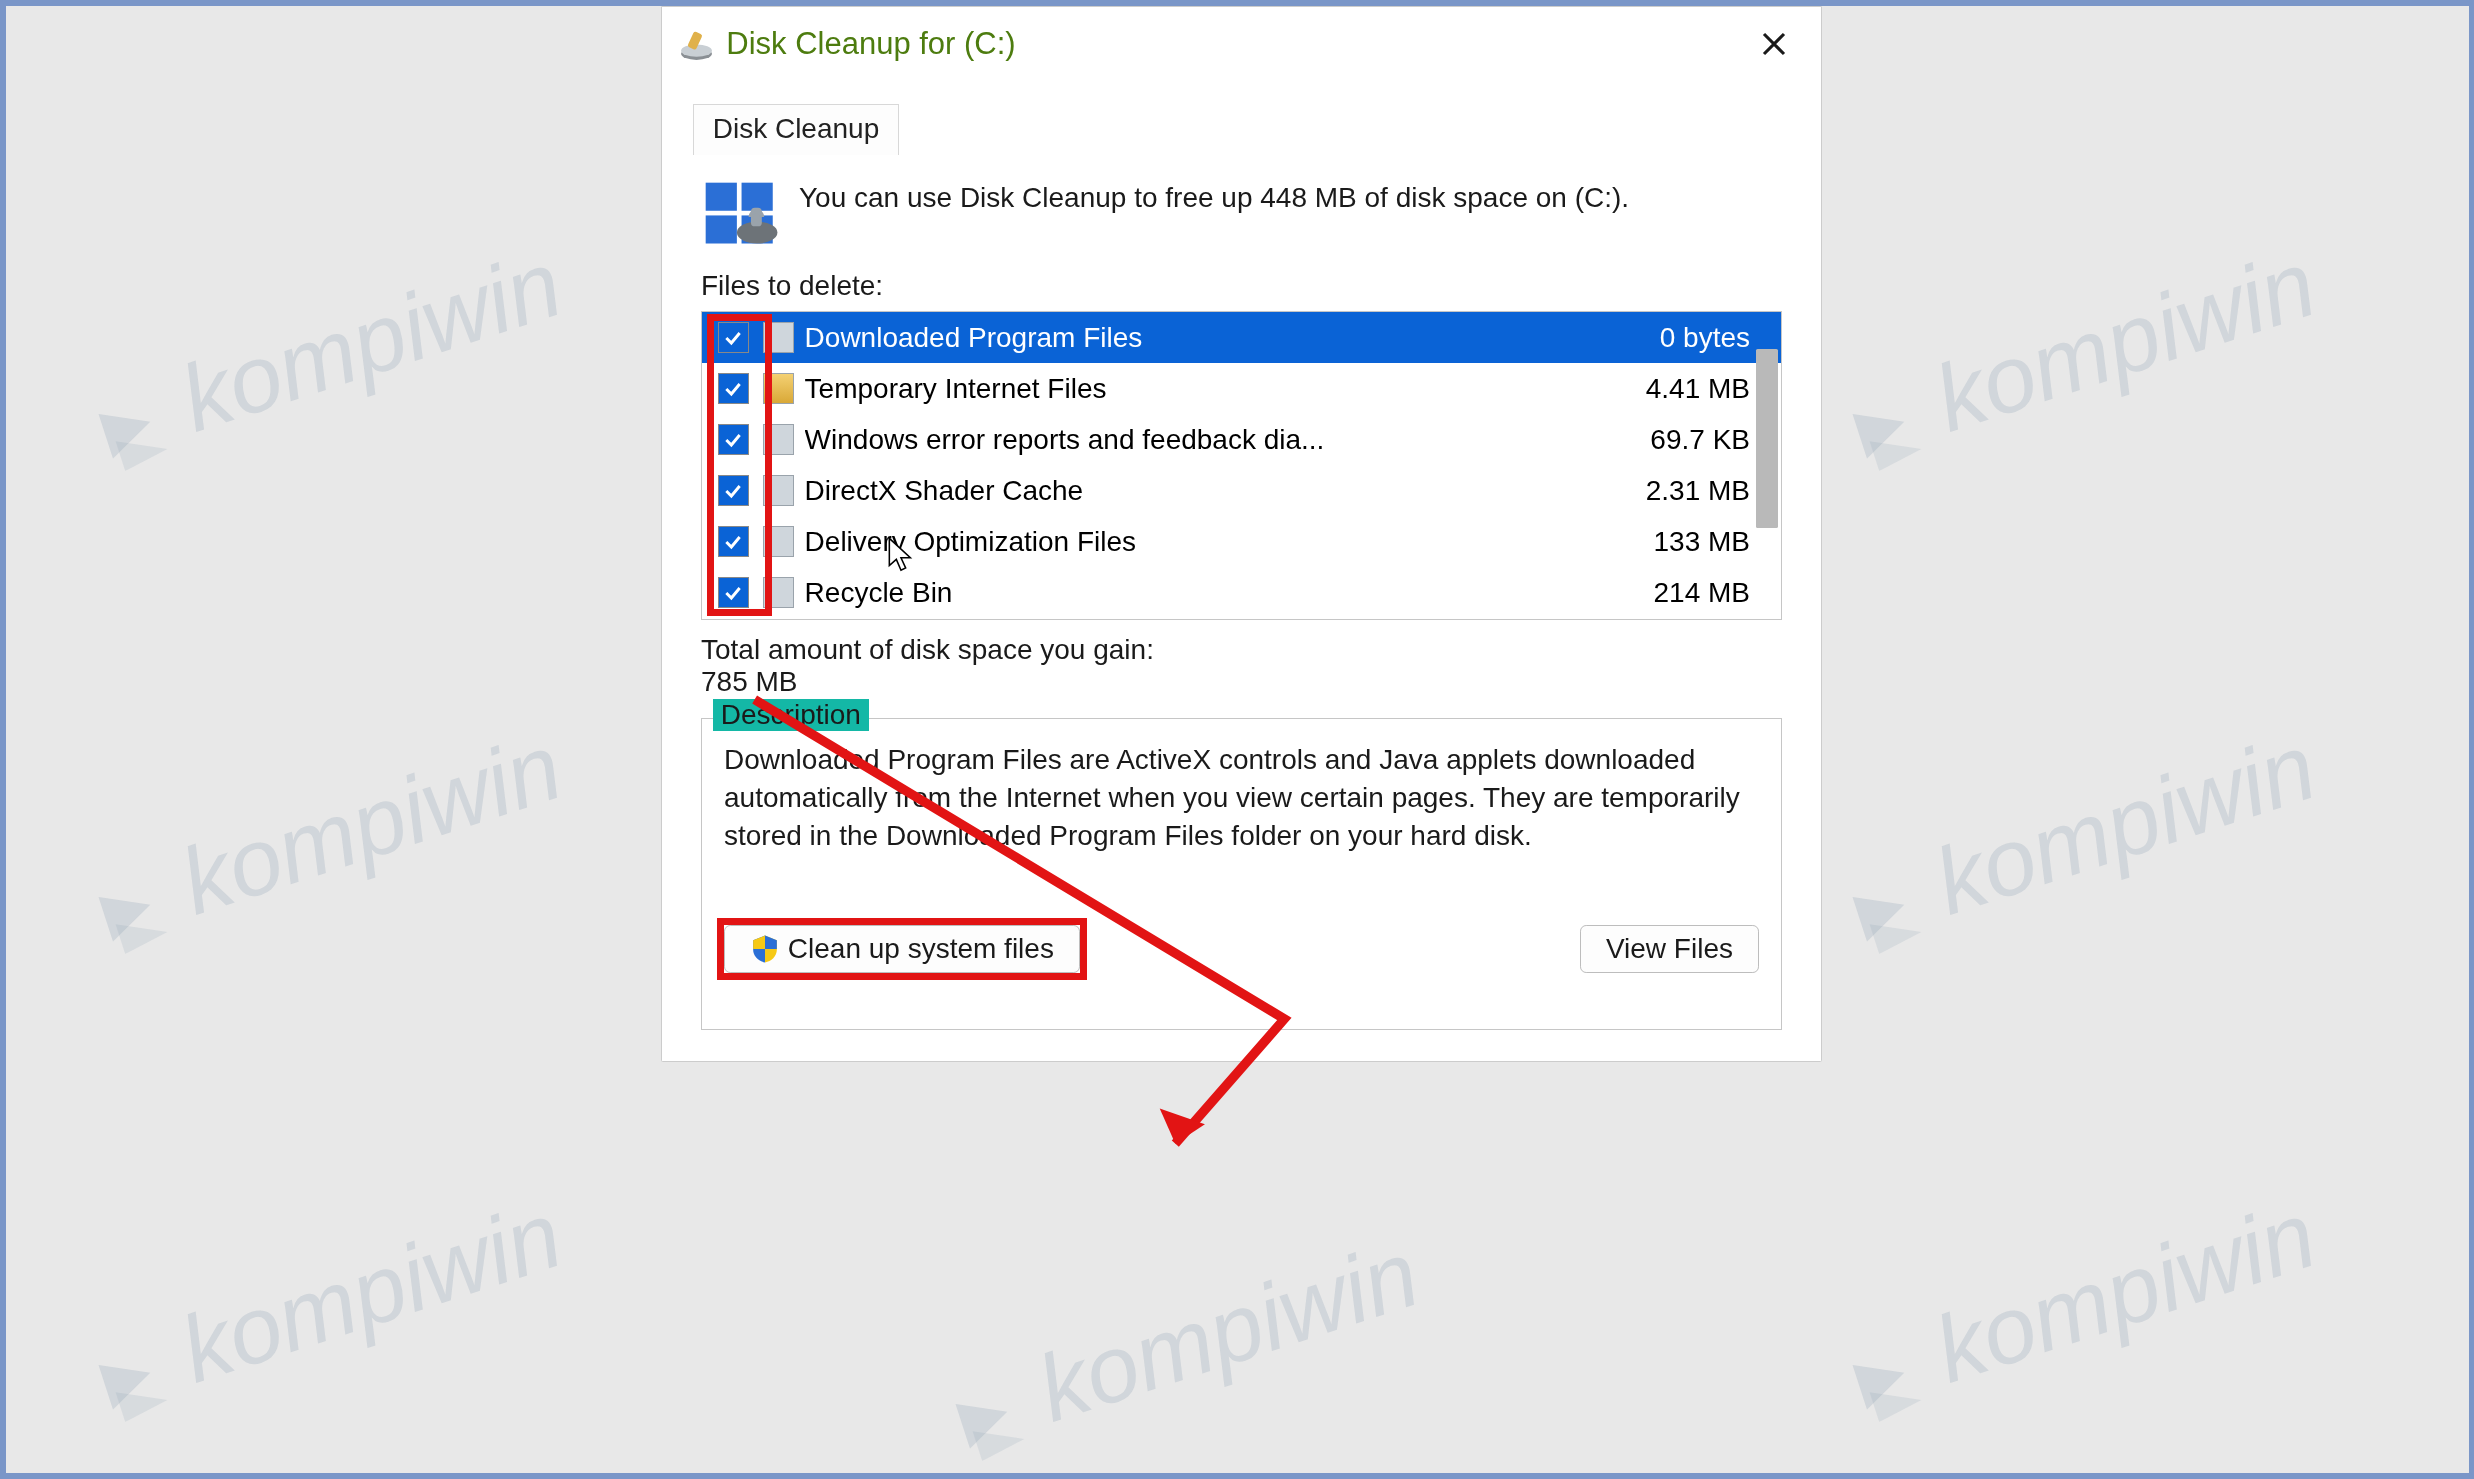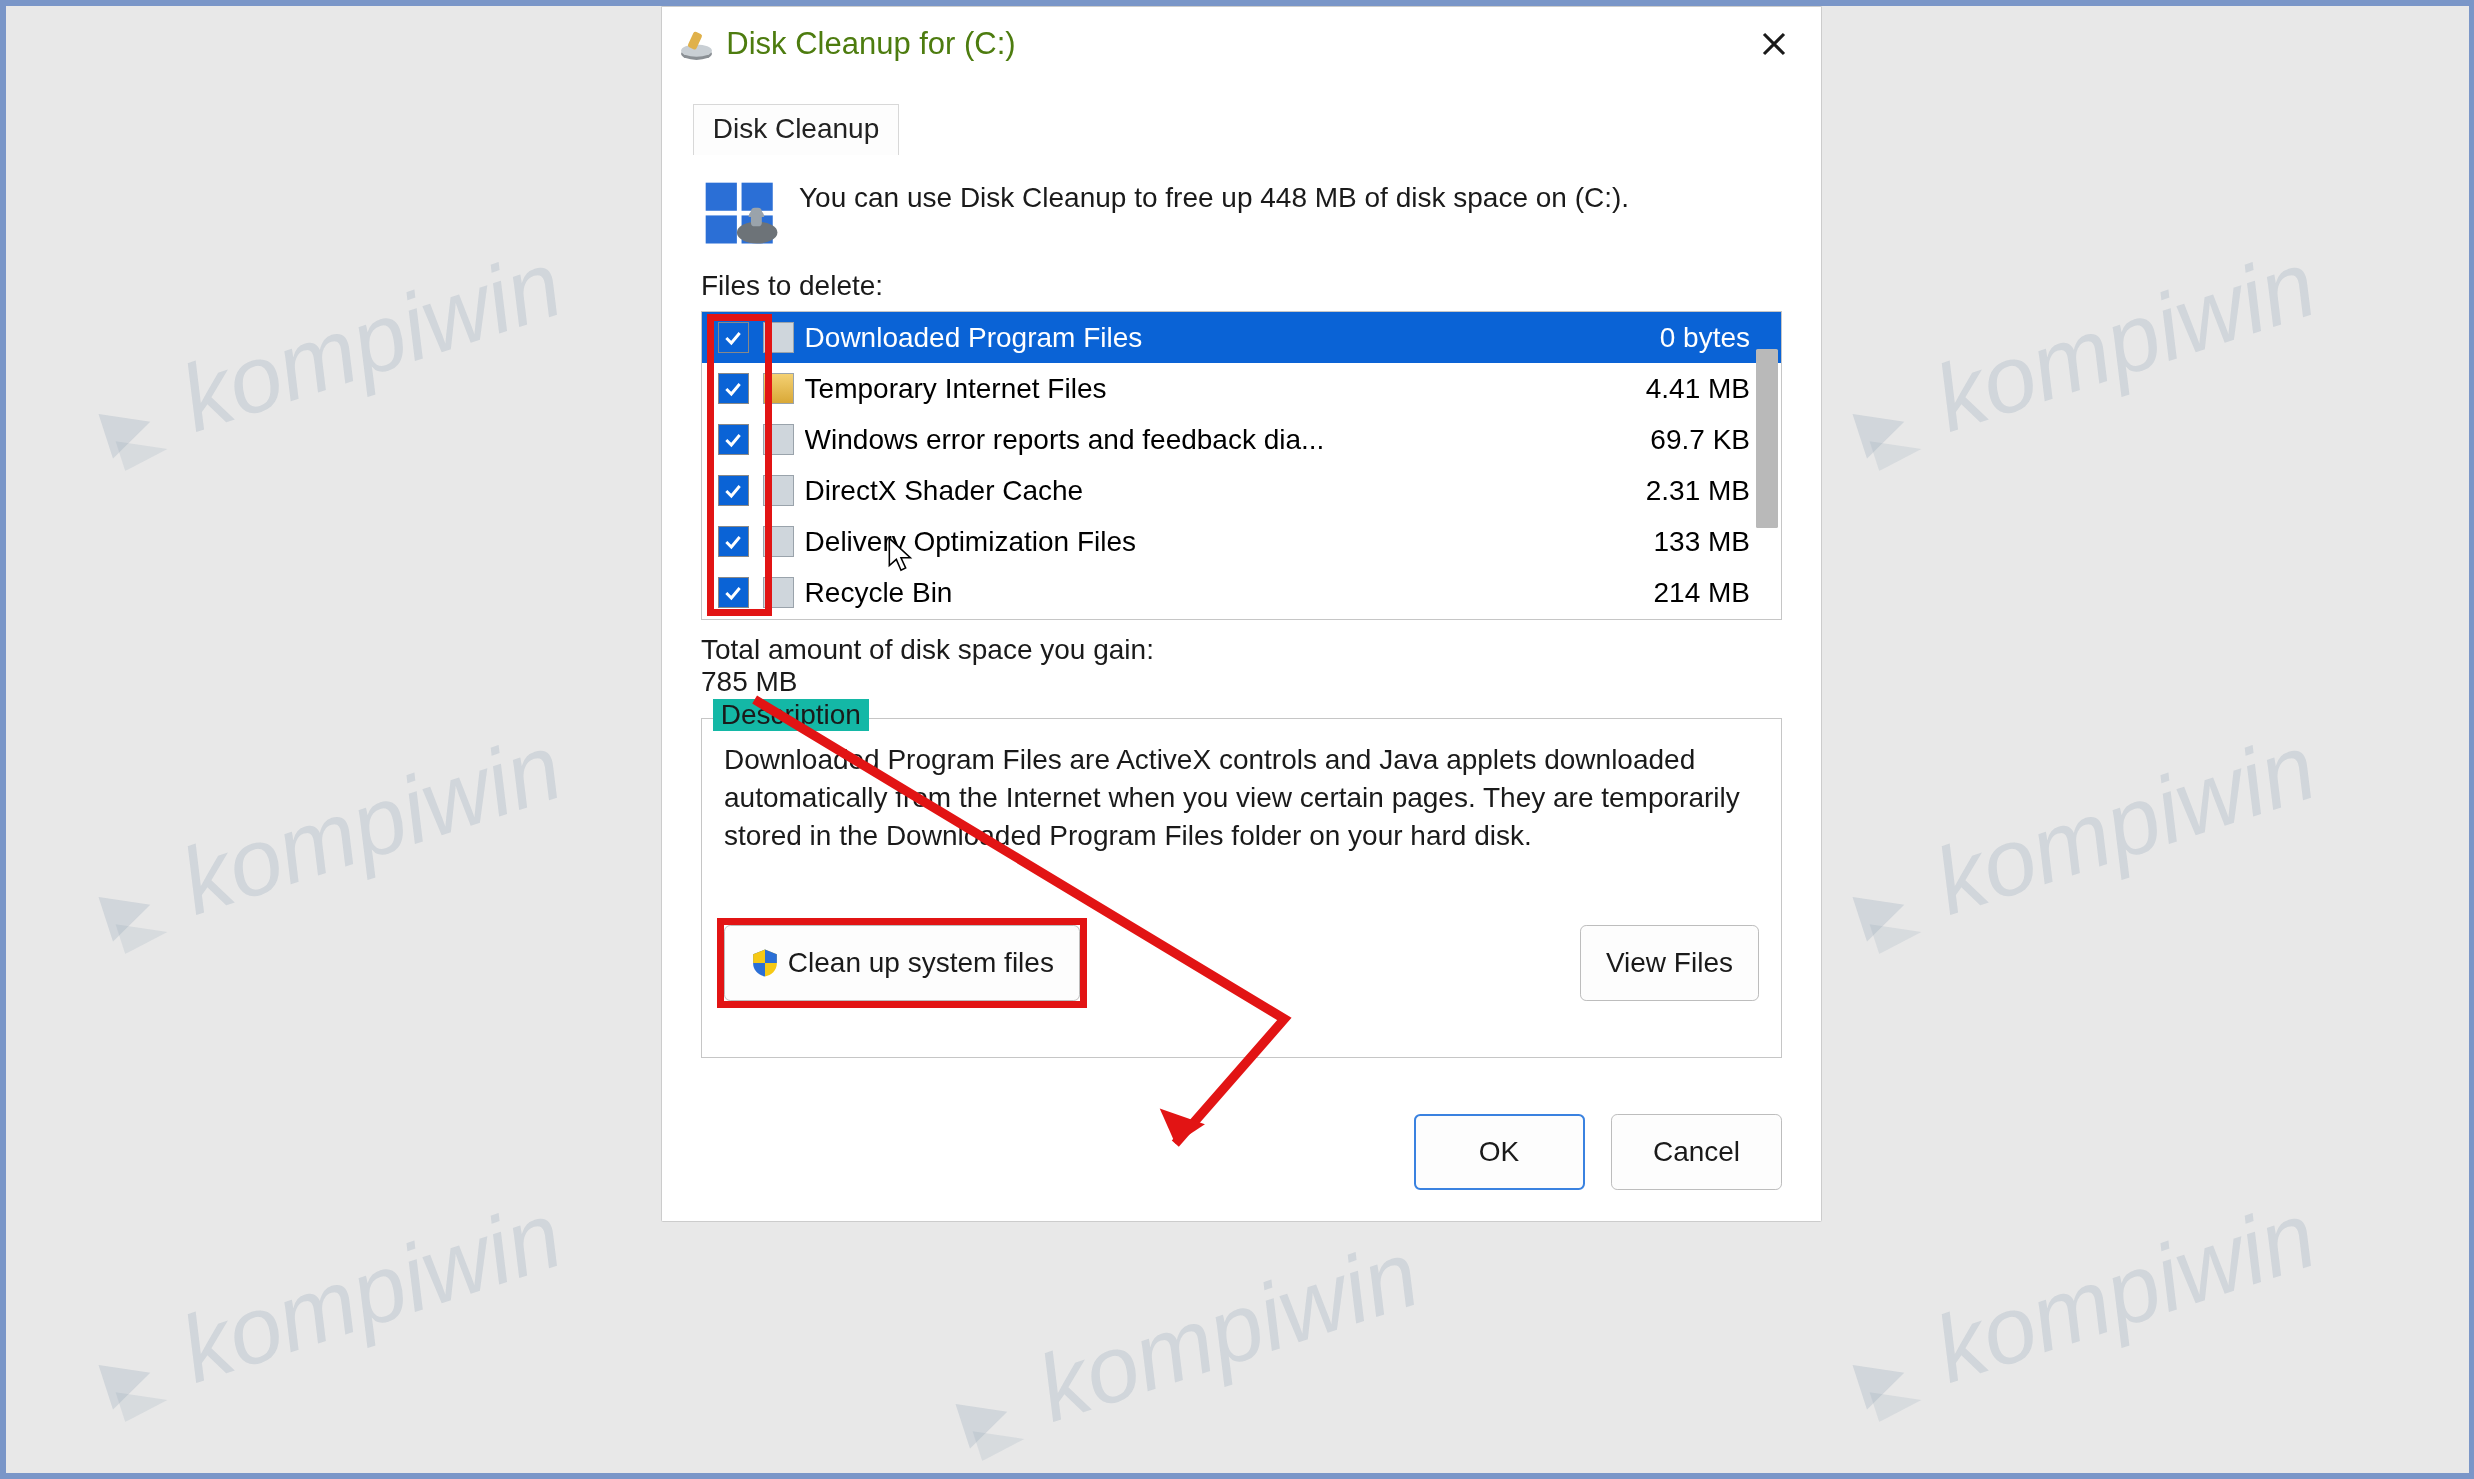--- a/index.html
+++ b/index.html
@@ -235,21 +235,21 @@
       display: inline-flex;
       align-items: center;
       justify-content: center;
       gap: 7.8px;
       border: 1.6px solid #bdbdbd;
       border-radius: 6.2px;
       background: #fdfdfd;
       font-size: 28px;
       color: #1a1a1a;
       cursor: pointer;
-      height: 76px;
+      height: 48px;
       padding: 0 25px;
     }
     .btn.primary-outline {
       border: 2.3px solid #3a82e0;
     }
     .btn-clean {
       position: relative;
     }
     .red-box-btn {
       position: absolute;
@@ -490,28 +490,20 @@
             <span class="red-box-btn"></span>
           </button>
           <button class="btn">
             <span>View Files</span>
           </button>
         </div>
       </div>
 
     </div>
 
-    <div class="dialog-footer">
-      <button class="btn primary-outline">
-        <span>OK</span>
-      </button>
-      <button class="btn">
-        <span>Cancel</span>
-      </button>
-    </div>
 
   </div>
 
   <span class="cursor">
     <svg viewBox="0 0 36 50">
       <path d="M3 3 L3 38 L12 30 L18 44 L24 41 L18 28 L30 28 Z" fill="#ffffff" stroke="#000000" stroke-width="2"></path>
     </svg>
   </span>
 
   <svg class="arrow-svg" viewBox="0 0 720 620">

